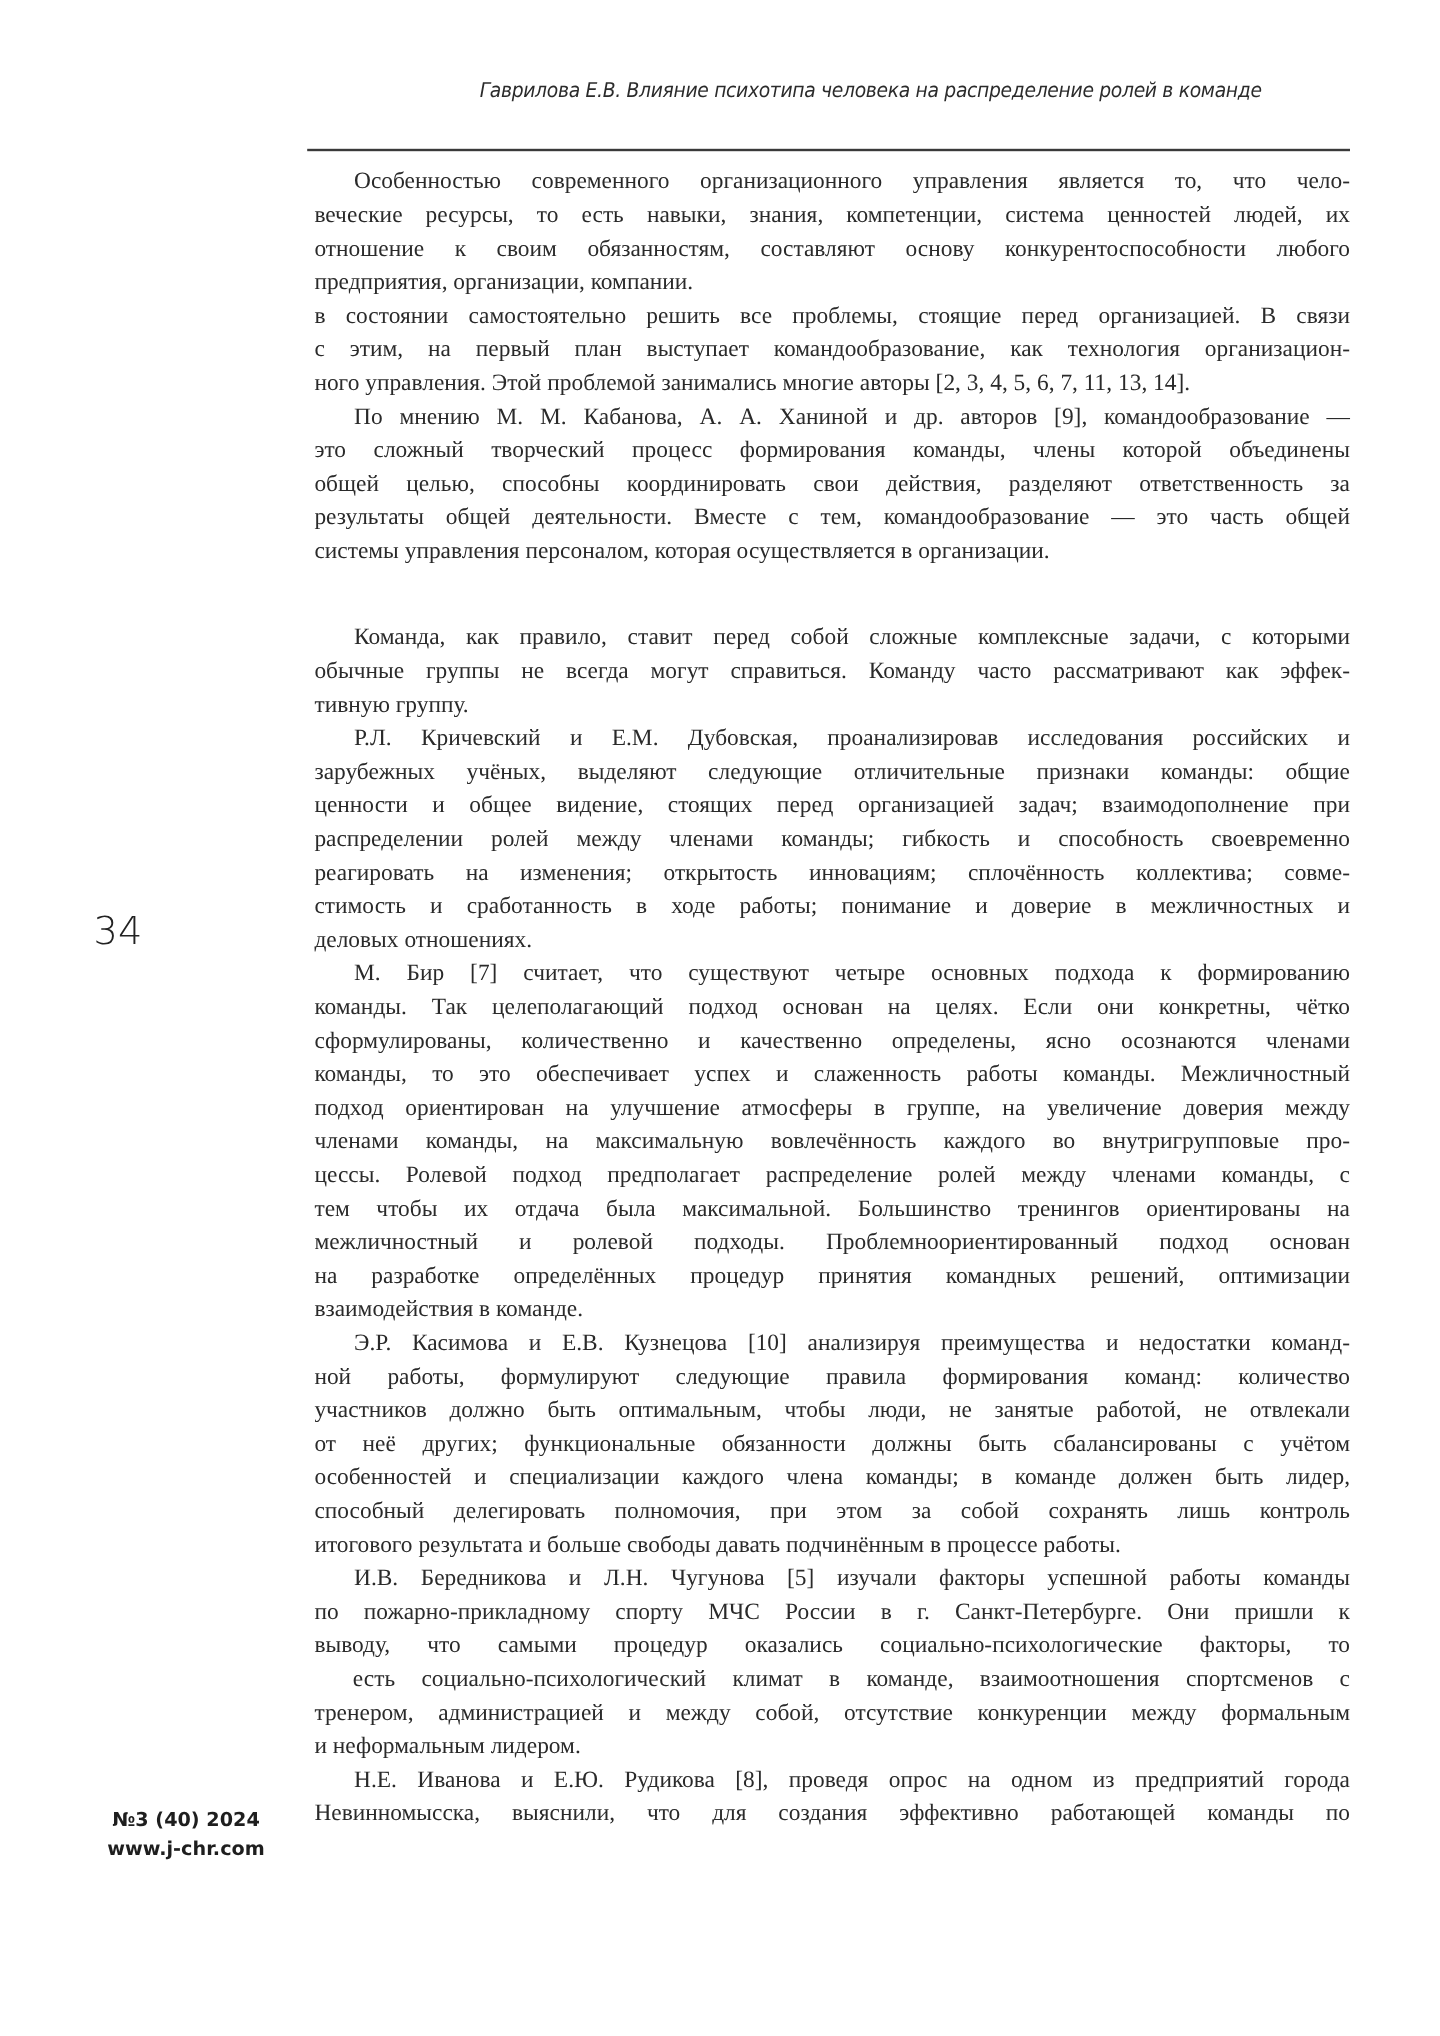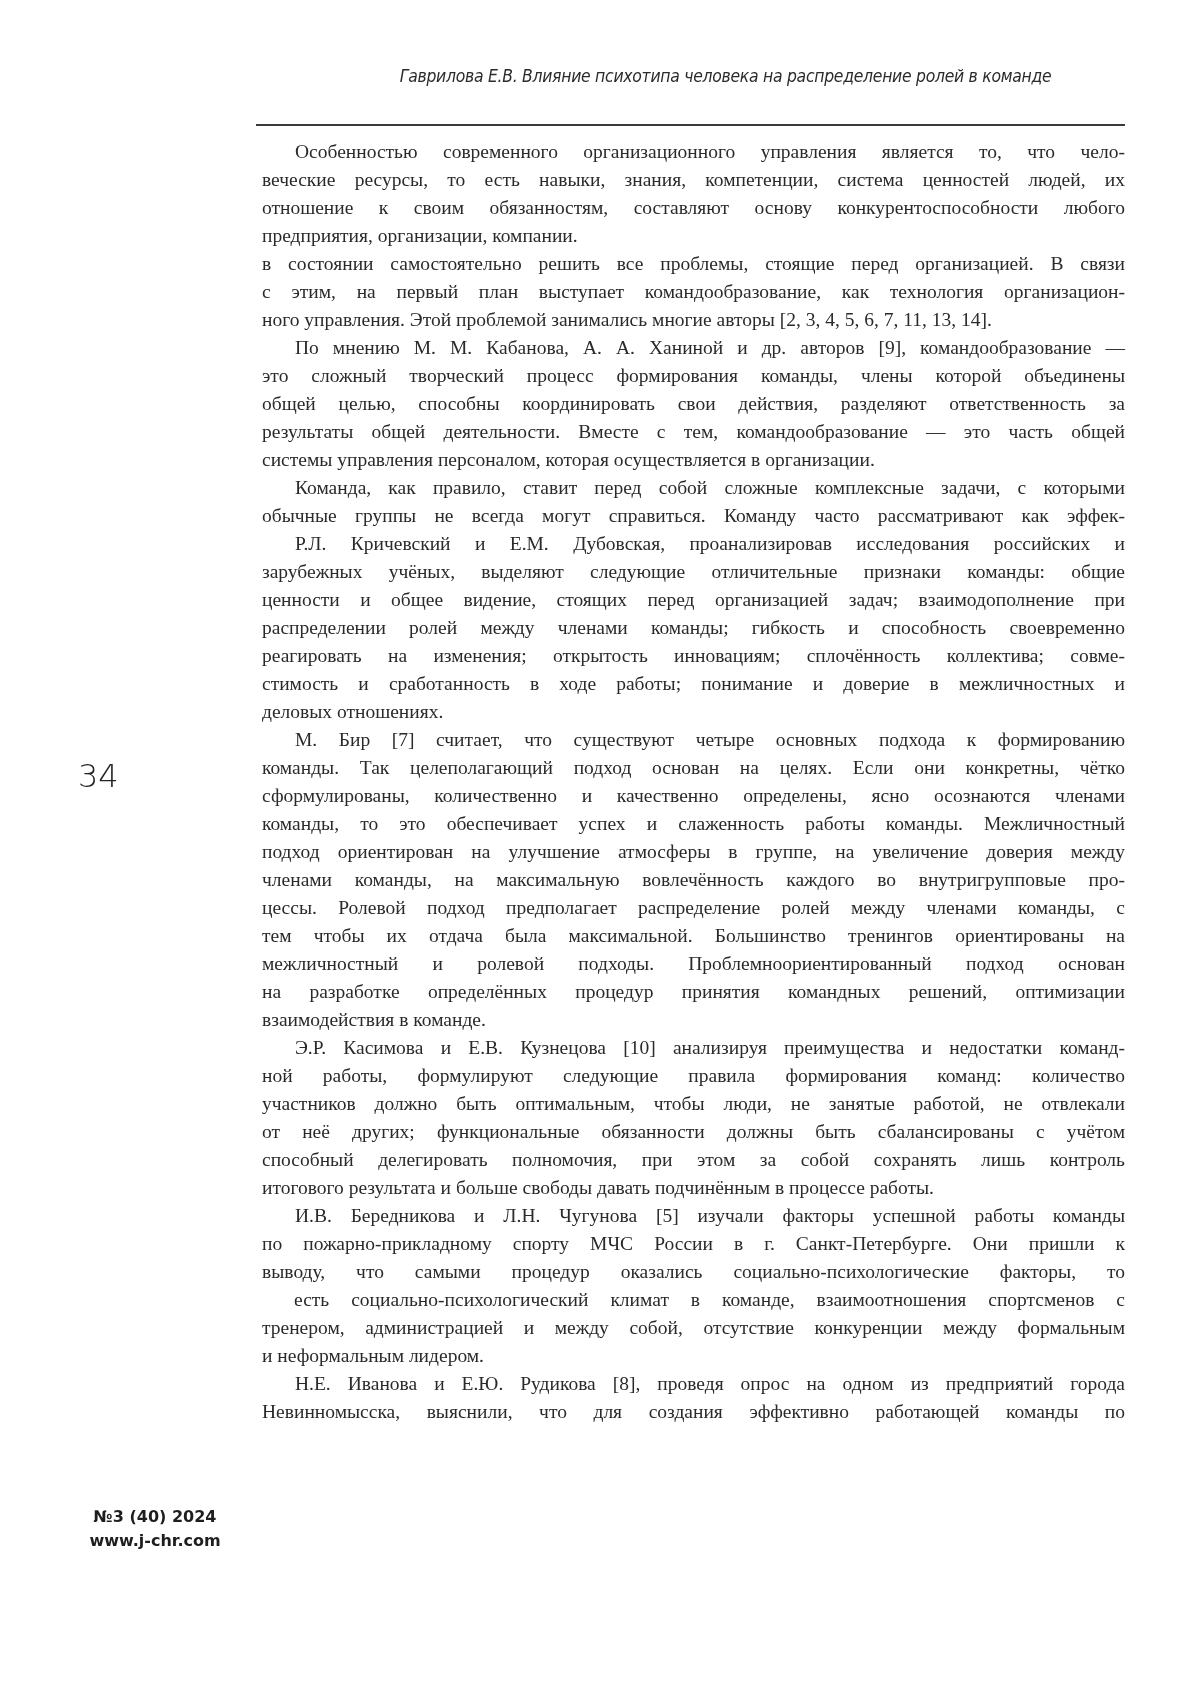--- a/index.html
+++ b/index.html
@@ -62,22 +62,23 @@
       <span class="line last" style="white-space: nowrap;">ного управления. Этой проблемой занимались многие авторы [2, 3, 4, 5, 6, 7, 11, 13, 14].</span>
     </div>
     <div>
       <span class="line indent" style="white-space: nowrap;">По мнению М. М. Кабанова, А. А. Ханиной и др. авторов [9], командообразование —</span>
       <span class="line" style="white-space: nowrap;">это сложный творческий процесс формирования команды, члены которой объединены</span>
       <span class="line" style="white-space: nowrap;">общей целью, способны координировать свои действия, разделяют ответственность за</span>
       <span class="line" style="white-space: nowrap;">результаты общей деятельности. Вместе с тем, командообразование — это часть общей</span>
       <span class="line last" style="white-space: nowrap;">системы управления персоналом, которая осуществляется в организации.</span>
     </div>
     <div>
-      <span class="line indent" style="white-space: nowrap;">Команда, как правило, ставит перед собой сложные комплексные задачи, с которыми</span>
+      <span class="line indent" style="white-space: nowrap; margin-top: 44px;">Команда, как правило, ставит перед собой сложные комплексные задачи, с которыми</span>
       <span class="line" style="white-space: nowrap;">обычные группы не всегда могут справиться. Команду часто рассматривают как эффек-</span>
+      <span class="line last" style="white-space: nowrap;">тивную группу.</span>
     </div>
     <div>
       <span class="line indent" style="white-space: nowrap;">Р.Л. Кричевский и Е.М. Дубовская, проанализировав исследования российских и</span>
       <span class="line" style="white-space: nowrap;">зарубежных учёных, выделяют следующие отличительные признаки команды: общие</span>
       <span class="line" style="white-space: nowrap;">ценности и общее видение, стоящих перед организацией задач; взаимодополнение при</span>
       <span class="line" style="white-space: nowrap;">распределении ролей между членами команды; гибкость и способность своевременно</span>
       <span class="line" style="white-space: nowrap;">реагировать на изменения; открытость инновациям; сплочённость коллектива; совме-</span>
       <span class="line" style="white-space: nowrap;">стимость и сработанность в ходе работы; понимание и доверие в межличностных и</span>
       <span class="line last" style="white-space: nowrap;">деловых отношениях.</span>
     </div>
@@ -92,20 +93,21 @@
       <span class="line" style="white-space: nowrap;">тем чтобы их отдача была максимальной. Большинство тренингов ориентированы на</span>
       <span class="line" style="white-space: nowrap;">межличностный и ролевой подходы. Проблемноориентированный подход основан</span>
       <span class="line" style="white-space: nowrap;">на разработке определённых процедур принятия командных решений, оптимизации</span>
       <span class="line last" style="white-space: nowrap;">взаимодействия в команде.</span>
     </div>
     <div>
       <span class="line indent" style="white-space: nowrap;">Э.Р. Касимова и Е.В. Кузнецова [10] анализируя преимущества и недостатки команд-</span>
       <span class="line" style="white-space: nowrap;">ной работы, формулируют следующие правила формирования команд: количество</span>
       <span class="line" style="white-space: nowrap;">участников должно  быть оптимальным, чтобы люди, не занятые работой, не отвлекали</span>
       <span class="line" style="white-space: nowrap;">от неё других; функциональные обязанности должны быть сбалансированы с учётом</span>
+      <span class="line" style="white-space: nowrap;">особенностей и специализации каждого члена команды;  в команде должен быть лидер,</span>
       <span class="line" style="white-space: nowrap;">способный делегировать полномочия, при этом за собой сохранять лишь контроль</span>
       <span class="line last" style="white-space: nowrap;">итогового результата и больше свободы давать подчинённым  в процессе работы.</span>
     </div>
     <div>
       <span class="line indent" style="white-space: nowrap;">И.В. Бередникова и Л.Н. Чугунова [5] изучали факторы успешной работы команды</span>
       <span class="line" style="white-space: nowrap;">по пожарно-прикладному спорту МЧС России в г. Санкт-Петербурге. Они пришли к</span>
       <span class="line" style="white-space: nowrap;">выводу, что самыми процедур оказались социально-психологические факторы, то</span>
       <span class="line" style="white-space: nowrap; margin-left: 32px;">есть социально-психологический климат в команде, взаимоотношения спортсменов с</span>
       <span class="line" style="white-space: nowrap;">тренером, администрацией и между собой, отсутствие конкуренции между формальным</span>
       <span class="line last" style="white-space: nowrap;">и неформальным лидером.</span>

